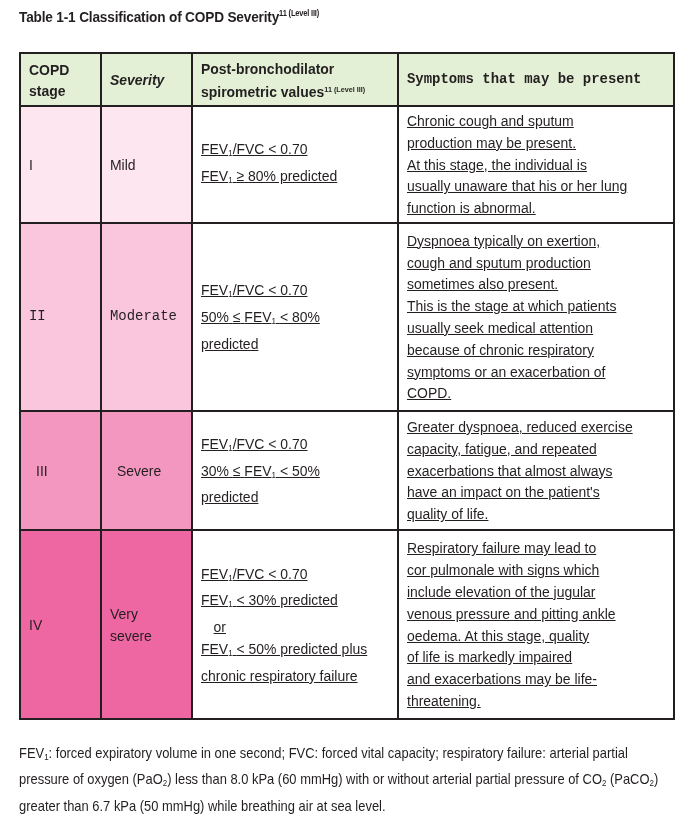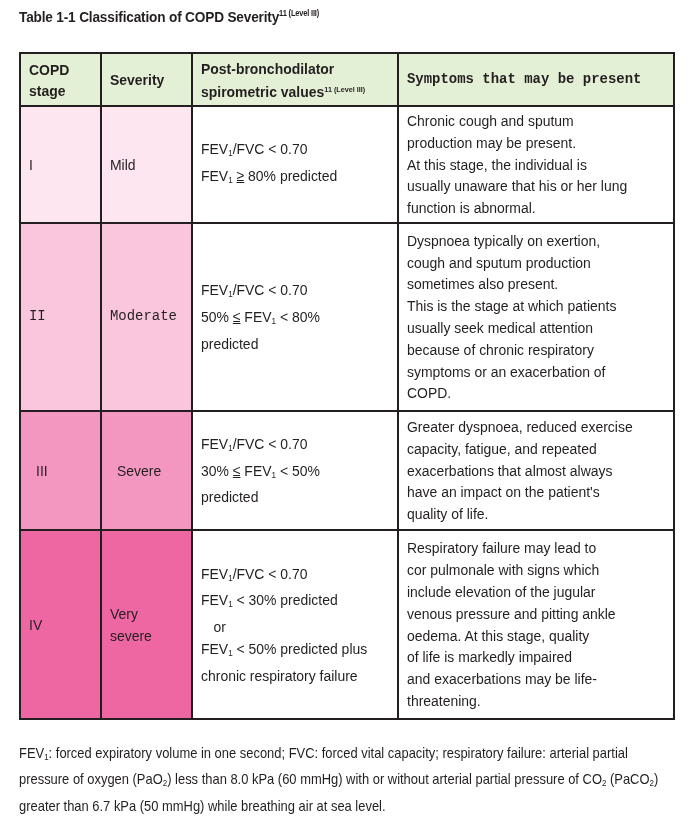--- a/index.html
+++ b/index.html
@@ -25,28 +25,28 @@
   }
   table.copd th {
     background: #e3f0d6; font-weight: bold; height: 51px; font-size: 15.5px;
     line-height: 21px; padding-top: 0; padding-bottom: 0;
   }
   .cond { display: inline-block; transform: scaleX(0.9); transform-origin: left center; white-space: nowrap; }
   .condwrap { transform: scaleX(0.9); transform-origin: left top; width: 111%; }
   th sup, td sup { font-size: 8px; vertical-align: 5px; font-weight: bold; }
   sub { font-size: 9px; vertical-align: -2px; }
   .c1 { width: 79px; }
-  .c2 { width: 74px; }
+  .c2 { width: 74px; font-style: italic; }
   .c3 { width: 193px; }
   .c4 { width: 246px; font-family: Liberation Mono, monospace; }
   tr.r1 td.stage, tr.r1 td.sev { background: #fde6f0; }
   tr.r2 td.stage, tr.r2 td.sev { background: #f9c6de; font-family: Liberation Mono, monospace; }
   tr.r3 td.stage, tr.r3 td.sev { background: #f497c0; padding-left: 15px; }
   tr.r4 td.stage, tr.r4 td.sev { background: #ee66a2; }
-  td.spiro, td.symp { background: #ffffff; }
+  td.spiro, td.symp { background: #ffffff; text-decoration: underline; }
   td.symp { vertical-align: top; padding-top: 4px; padding-bottom: 3px; }
   tr.r1 { height: 117px; }
   tr.r2 { height: 188px; }
   tr.r3 { height: 119px; }
   tr.r4 { height: 189px; }
   .line { display: block; white-space: nowrap; }
   .indent { padding-left: 14px; }
   .ul { text-decoration: underline; }
   .footnote {
     position: absolute; left: 19px; top: 742px; width: 740px;

